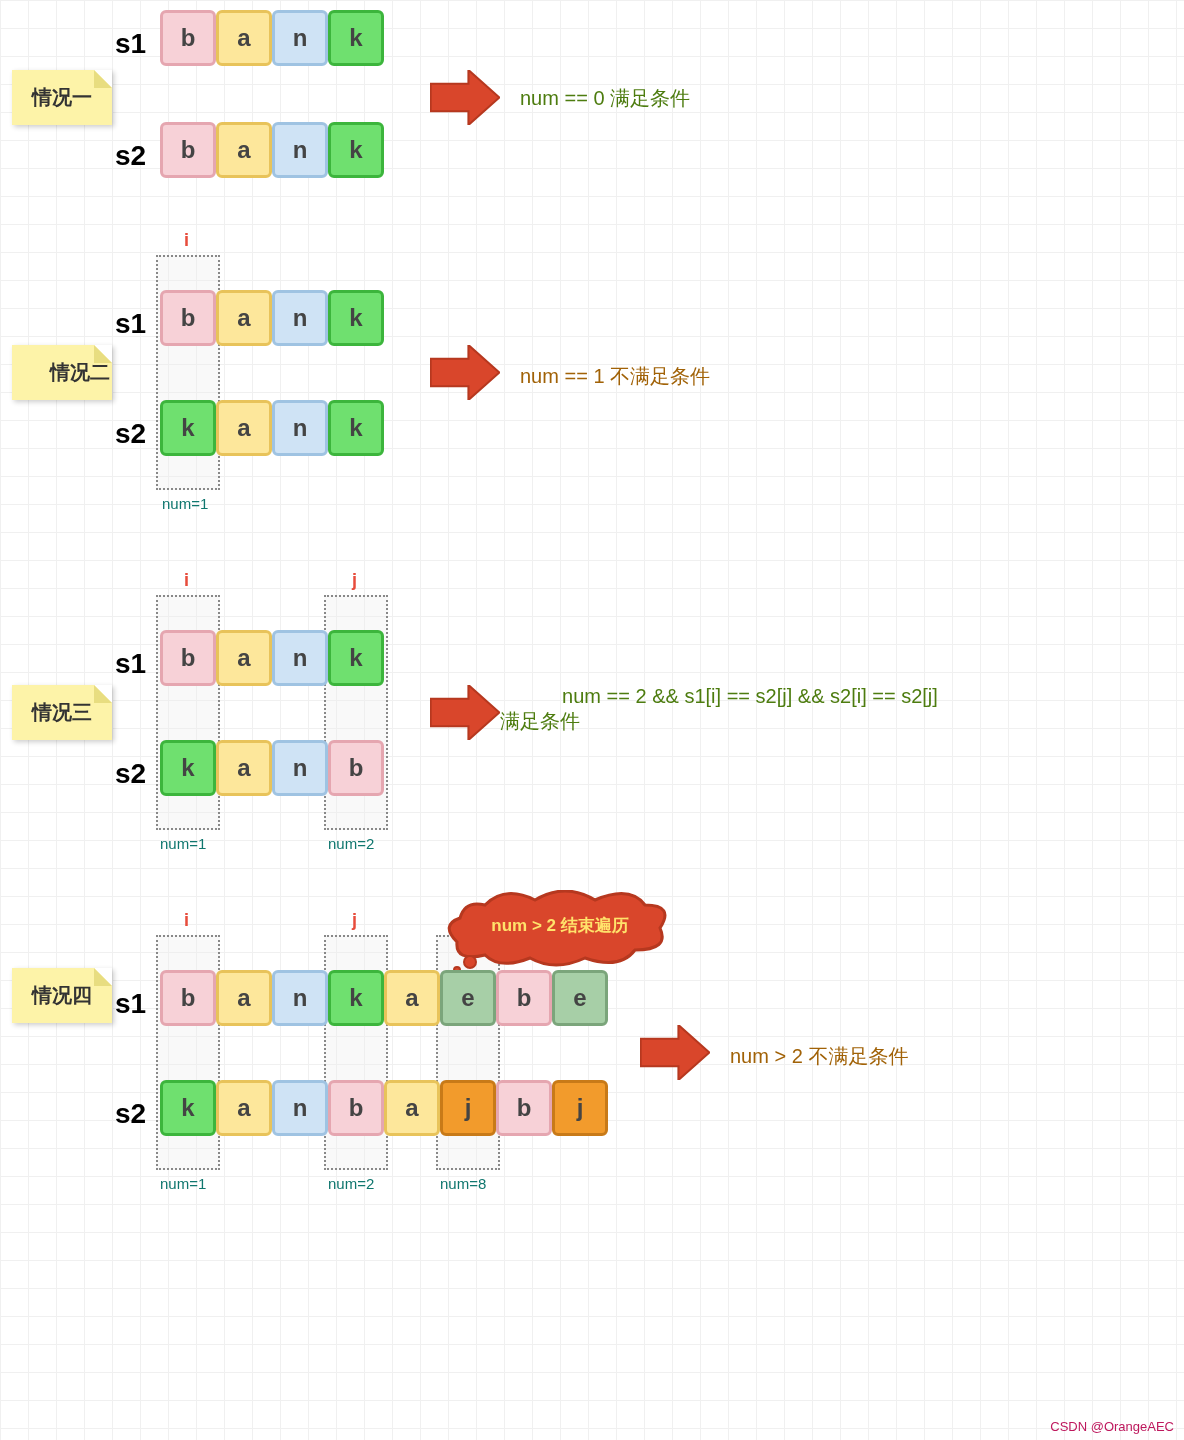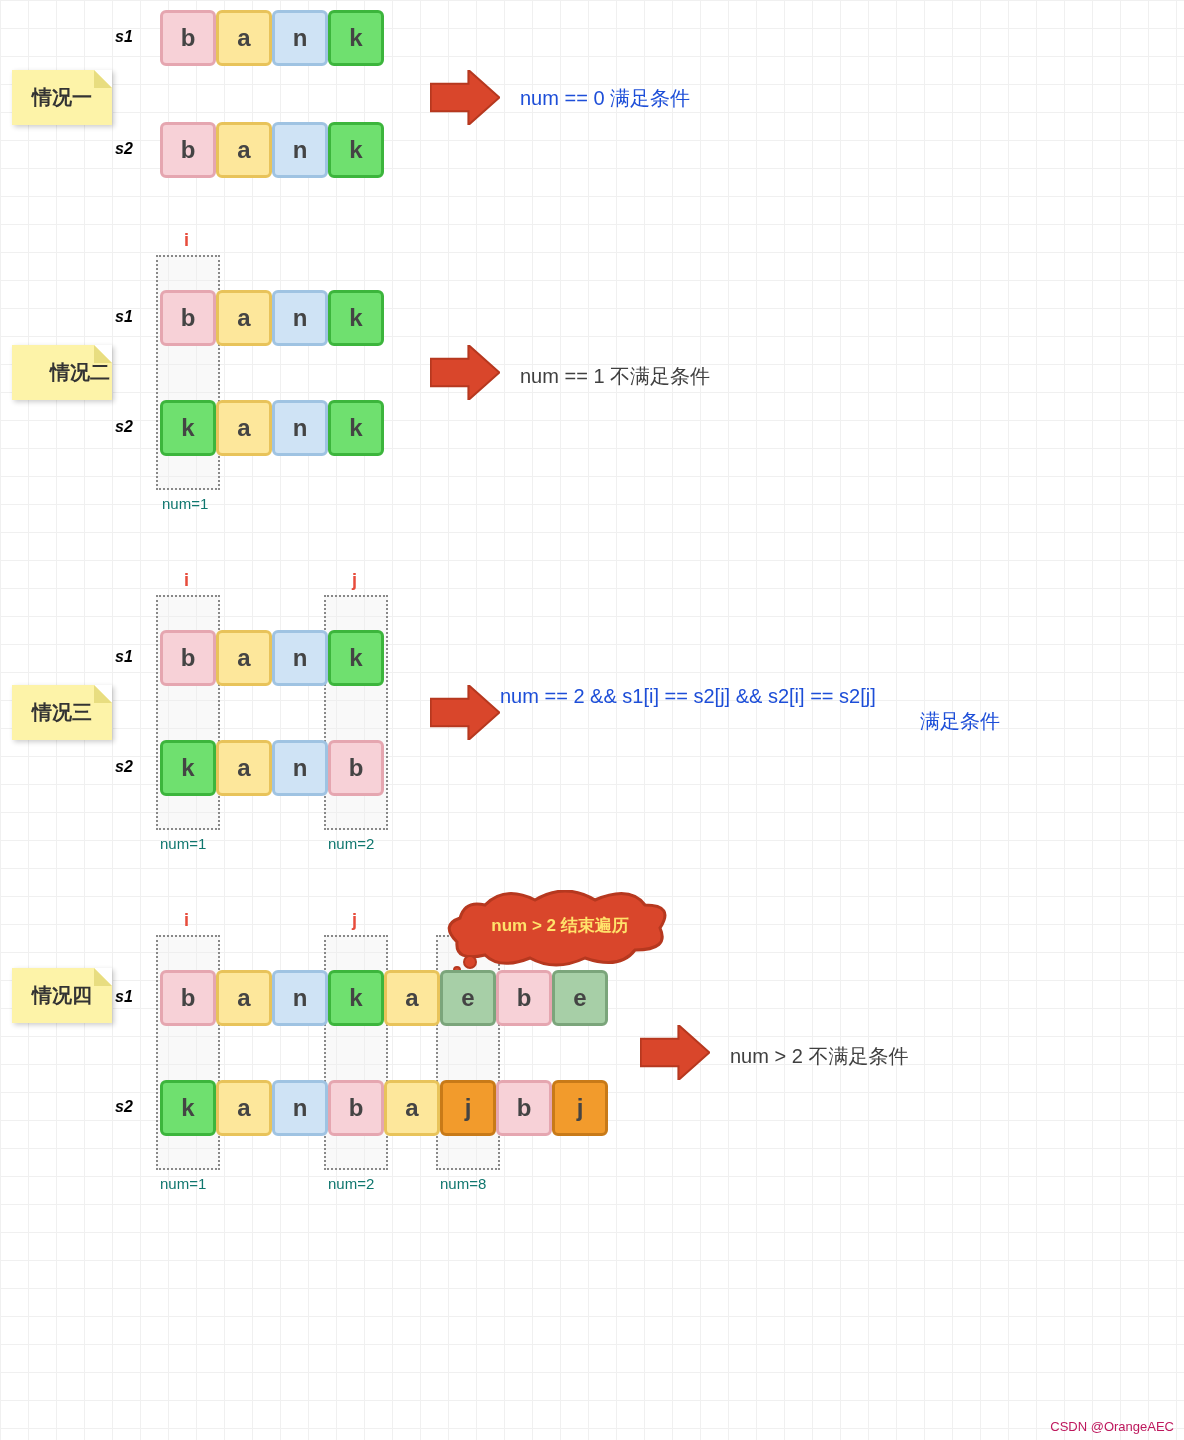--- a/index.html
+++ b/index.html
@@ -8,21 +8,21 @@
     width: 1184px;
     height: 1440px;
     background: #fff;
     background-image:
       linear-gradient(#f0f0f0 1px, transparent 1px),
       linear-gradient(90deg, #f0f0f0 1px, transparent 1px);
     background-size: 28px 28px;
     font-family: Arial, "Microsoft YaHei", sans-serif;
     position: relative;
   }
-  .label-s  { position: absolute; font-size: 16px; font-weight: bold; color: #000; font-style: italic; }
+  .label-s  { position: absolute; font-size: 28px; font-weight: bold; color: #000; }
   .cell     { position: absolute; width: 56px; height: 56px; border: 3px solid; border-radius: 6px;
               display: flex; align-items: center; justify-content: center; font-size: 24px; font-weight: bold; color: #444;}
   .pink  { background:#f7d1d7; border-color:#e5a6b0;}
   .yellow{ background:#fde79b; border-color:#e8c35a;}
   .blue  { background:#cfe3f5; border-color:#9fc3e2;}
   .green { background:#6fe06f; border-color:#3cb53c;}
   .orange{ background:#f29b2c; border-color:#c87a18;}
   .sage  { background:#a7cfa7; border-color:#7ba57b;}
 
   .sticky {
@@ -35,22 +35,22 @@
     content:""; position:absolute; top:0; right:0; width:18px; height:18px; background:#fff;
     clip-path: polygon(100% 0, 0 0, 100% 100%);
   }
   .sticky::after {
     content:""; position:absolute; top:0; right:0; width:18px; height:18px; background:#e8dd80;
     clip-path: polygon(0 0, 100% 100%, 0 100%);
   }
   .arrow-big { position:absolute; width:70px; height:55px; }
   .arrow-big svg { width:100%; height:100%; }
   .anno { position:absolute; font-size:20px; font-weight:500; }
-  .red   { color:#1d4ed8; }
-  .bluec { color:#404040; }
+  .red   { color:#4d7c0f; }
+  .bluec { color:#a16207; }
   .num-label { position:absolute; font-size:15px; color:#0f766e; font-weight:500;}
   .idx-label { position:absolute; font-size:18px; color:#e74c3c; font-weight:bold;}
   .dashed-box { position:absolute; border:2px dotted #888; background:#eeeeee55; }
   .cloud { position:absolute;text-align:right; }
   .watermark{position:absolute;right:10px;bottom:6px;color:#be185d;font-size:13px;}
 </style>
 </head>
 <body>
 
 <div id="diagram">
@@ -96,22 +96,22 @@
     <div class="label-s" style="left: 115px; top: 648px;">s1</div>
     <div class="cell pink" style="left: 160px; top: 630px;">b</div>
     <div class="cell yellow" style="left: 216px; top: 630px;">a</div>
     <div class="cell blue" style="left: 272px; top: 630px;">n</div>
     <div class="cell green" style="left: 328px; top: 630px;">k</div>
     <div class="sticky" style="left: 12px; top: 685px;">情况三</div>
     <div class="arrow-big" style="left: 430px; top: 685px;"><svg viewBox="0 0 100 80">
         <polygon points="0,20 55,20 55,0 100,40 55,80 55,60 0,60" fill="#d9462b" stroke="#b6381f" stroke-width="3"></polygon>
       </svg></div>
     <div class="anno red" style="left: 500px; top: 685px; width: 500px;">
-      <div style="">num == 2 &amp;&amp; s1[i] == s2[j] &amp;&amp; s2[i] == s2[j]</div>
-      <div style="text-align:right">满足条件</div>
+      <div style="text-align:center">num == 2 &amp;&amp; s1[i] == s2[j] &amp;&amp; s2[i] == s2[j]</div>
+      <div style="text-align:left">满足条件</div>
     </div>
     <div class="label-s" style="left: 115px; top: 758px;">s2</div>
     <div class="cell green" style="left: 160px; top: 740px;">k</div>
     <div class="cell yellow" style="left: 216px; top: 740px;">a</div>
     <div class="cell blue" style="left: 272px; top: 740px;">n</div>
     <div class="cell pink" style="left: 328px; top: 740px;">b</div>
     <div class="dashed-box" style="left: 156px; top: 935px; width: 64px; height: 235px;"></div>
     <div class="idx-label" style="left: 184px; top: 910px;">i</div>
     <div class="num-label" style="left: 160px; top: 1175px;">num=1</div>
     <div class="dashed-box" style="left: 324px; top: 935px; width: 64px; height: 235px;"></div>

